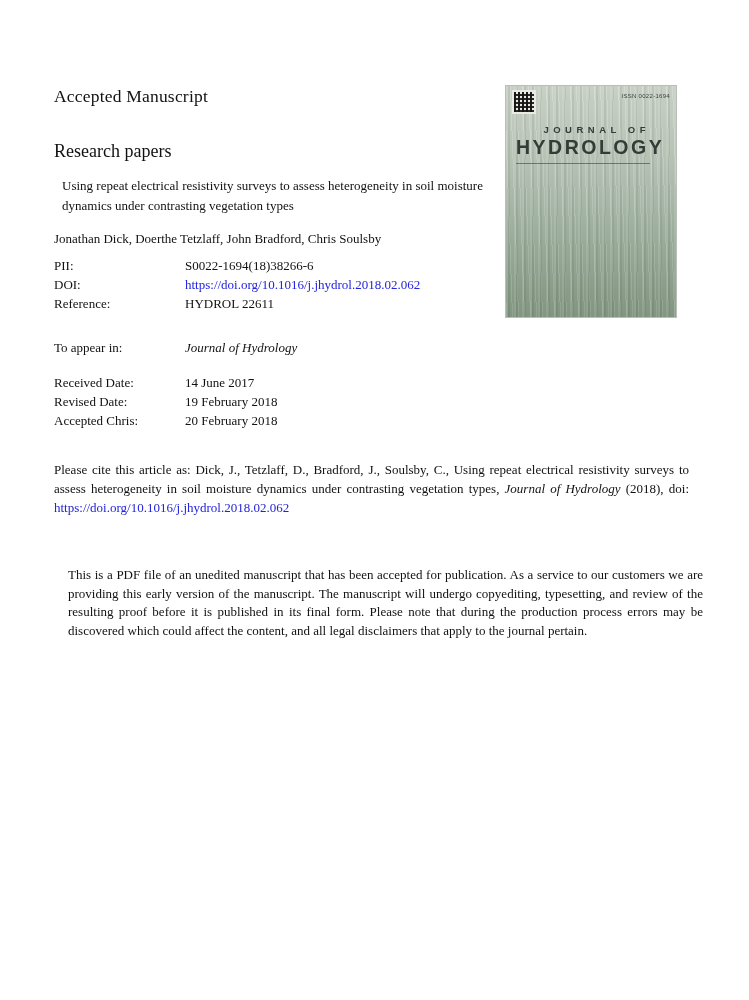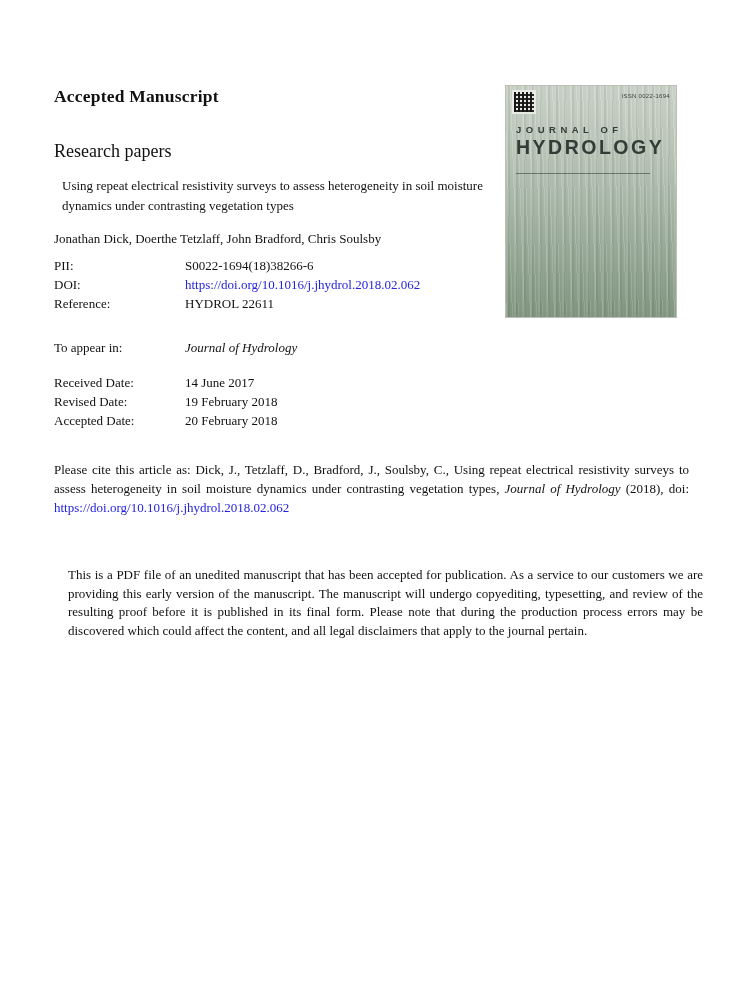--- a/index.html
+++ b/index.html
@@ -10,21 +10,21 @@
     background: #ffffff;
     font-family: "Liberation Serif", "DejaVu Serif", serif;
     color: #111111;
     overflow: hidden;
   }
   .heading {
     position: absolute;
     left: 54px; top: 86px;
     margin: 0;
     font-size: 17.5px;
-    font-weight: bold;
+    font-weight: normal;
     letter-spacing: 0.2px;
   }
   .section-label {
     position: absolute;
     left: 54px; top: 141px;
     font-size: 18px;
   }
   .article-title {
     position: absolute;
     left: 54px; top: 176px;
@@ -113,21 +113,22 @@
     font-size: 6px;
     letter-spacing: 0.3px;
     color: #3a423c;
     font-family: "Liberation Sans", sans-serif;
   }
   .cover-title {
     position: absolute;
     left: 10px; right: 26px; top: 38px;
     color: var(--cover_text, #333c37);
     border-bottom: 1px solid rgba(45,55,48,0.55);
-    padding-bottom: 14px;
+    padding-bottom: 4px;
+    text-align: right;
   }
   .cover-line1 {
     font-family: "Liberation Sans", sans-serif;
     font-size: 9.5px;
     font-weight: bold;
     letter-spacing: 4.5px;
   }
   .cover-line2 {
     font-family: "Liberation Sans", sans-serif;
     font-size: 19.5px;
@@ -174,20 +175,20 @@
     <span class="label">To appear in:</span><span class="value italic">Journal of Hydrology</span>
   </div>
 
   <div class="meta-row" style="top:375px">
     <span class="label">Received Date:</span><span class="value">14 June 2017</span>
   </div>
   <div class="meta-row" style="top:394px">
     <span class="label">Revised Date:</span><span class="value">19 February 2018</span>
   </div>
   <div class="meta-row" style="top:413px">
-    <span class="label">Accepted Date:</span><span class="value">20 February 2018</span>
+    <span class="label">Accepted Chris:</span><span class="value">20 February 2018</span>
   </div>
 
   <p class="citation"><span>Please cite this article as: Dick, J., Tetzlaff, D., Bradford, J., Soulsby, C., Using repeat electrical resistivity surveys to assess heterogeneity in soil moisture dynamics under contrasting vegetation types, </span><em>Journal of Hydrology</em><span> (2018), doi: </span><a class="link">https://doi.org/10.1016/j.jhydrol.2018.02.062</a></p>
 
   <p class="disclaimer">This is a PDF file of an unedited manuscript that has been accepted for publication. As a service to our customers we are providing this early version of the manuscript. The manuscript will undergo copyediting, typesetting, and review of the resulting proof before it is published in its final form. Please note that during the production process errors may be discovered which could affect the content, and all legal disclaimers that apply to the journal pertain.</p>
 
 </div>
 
 </body></html>

